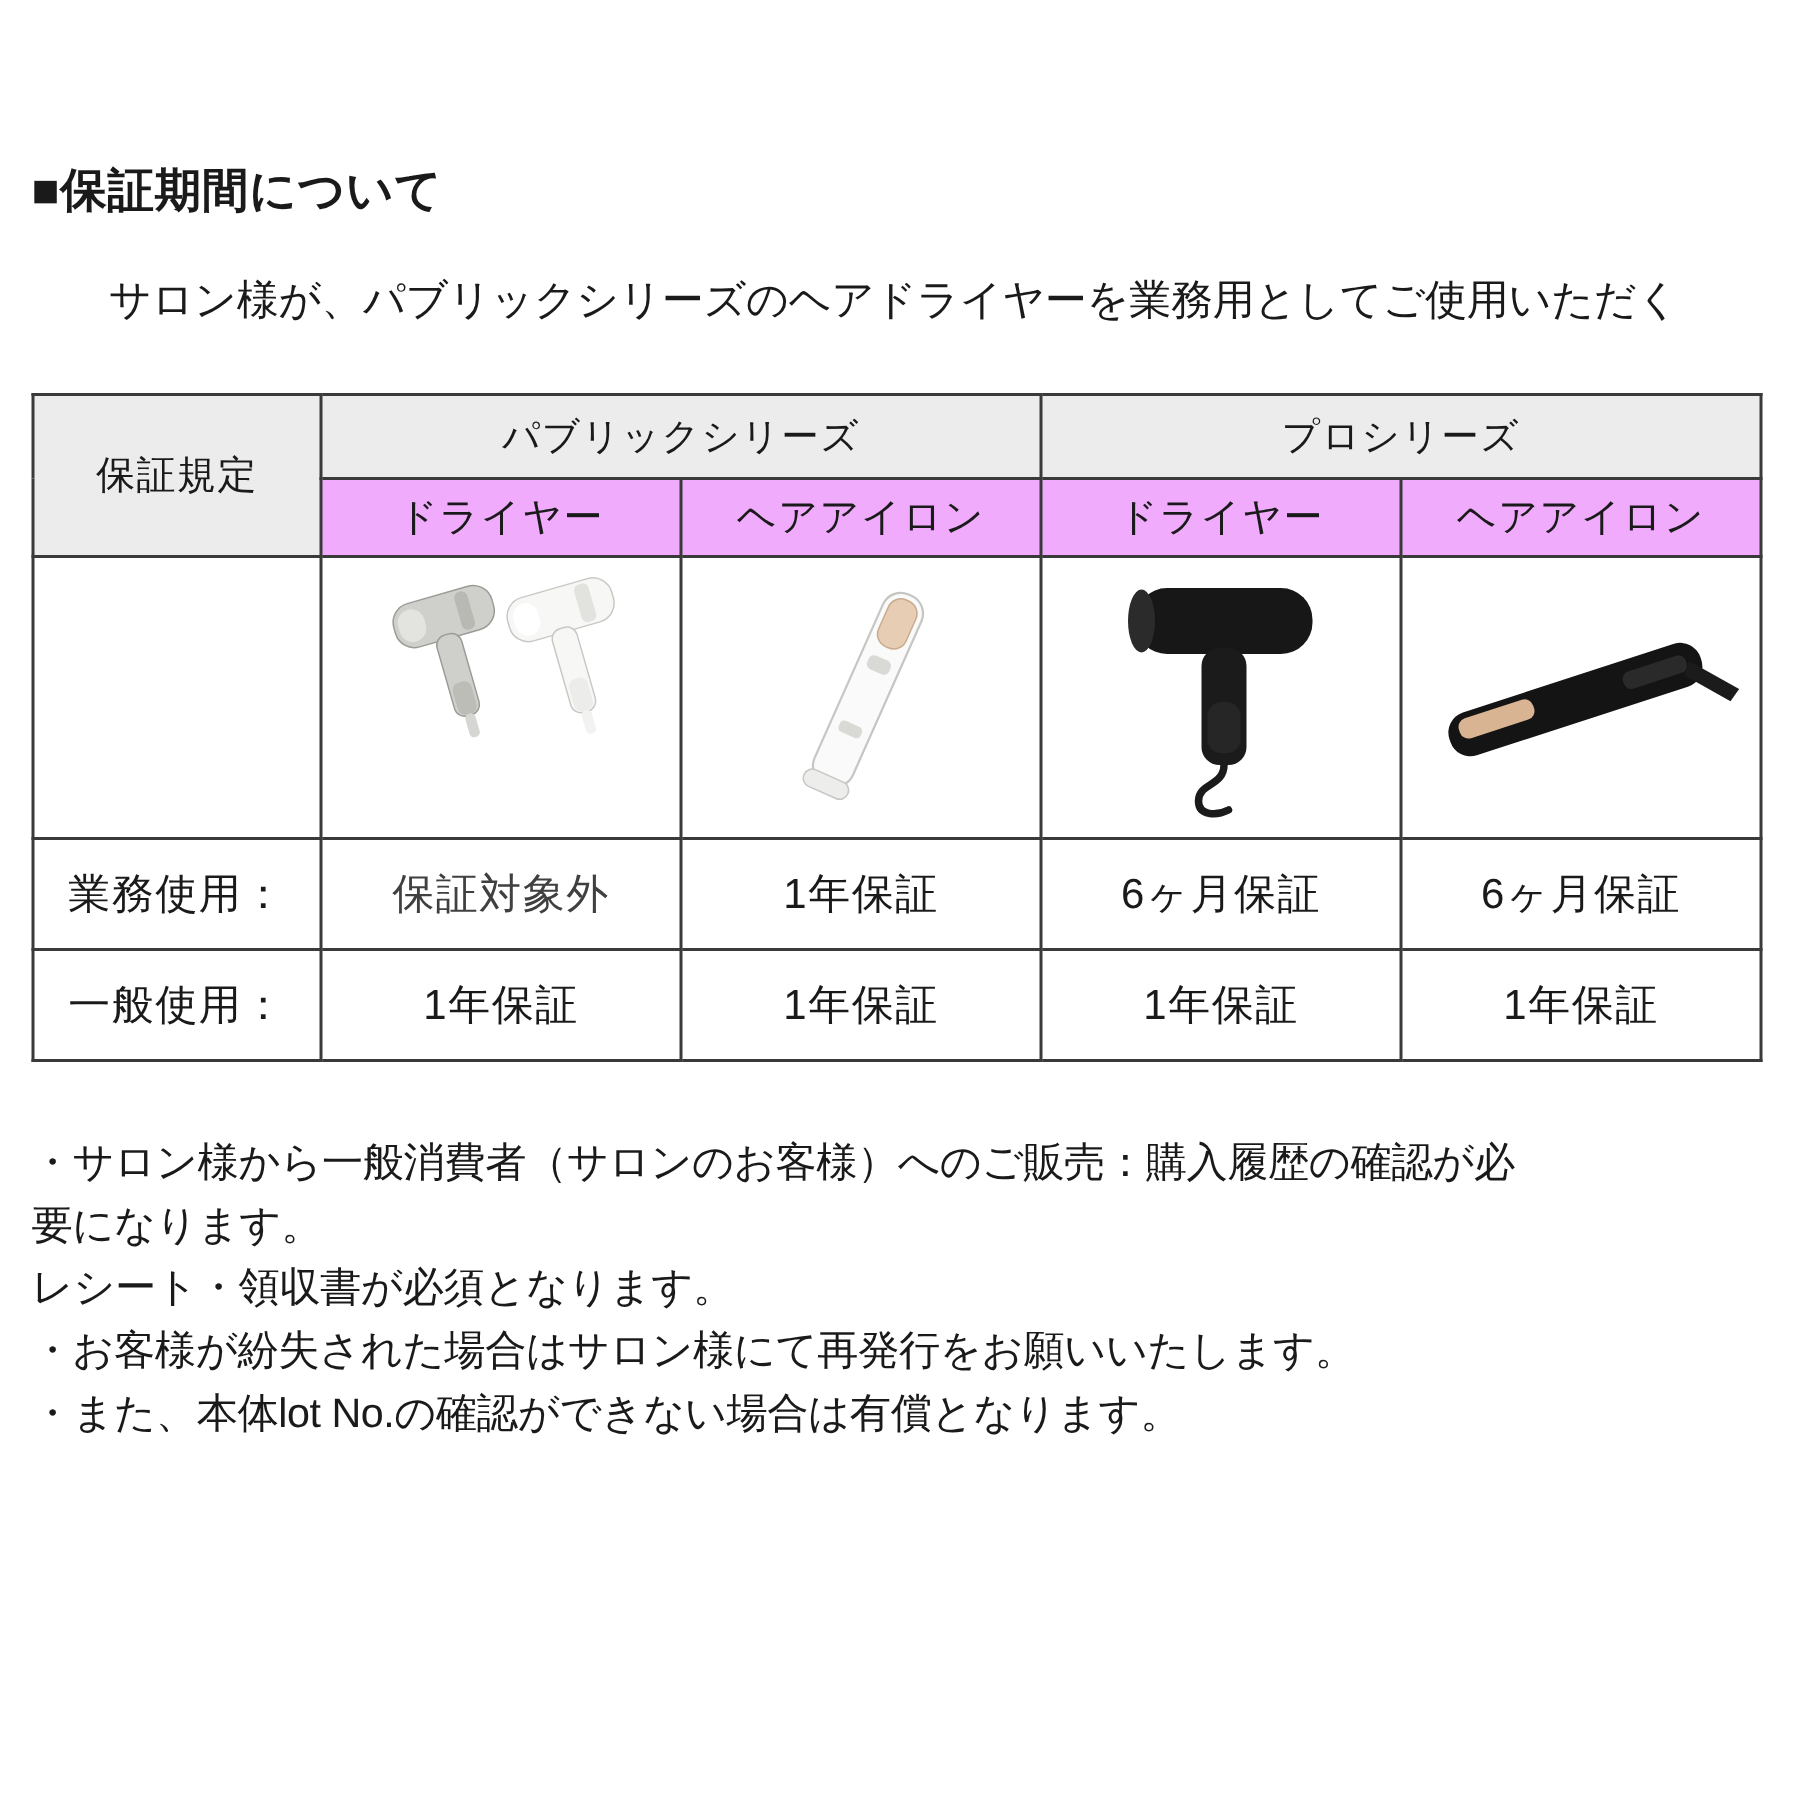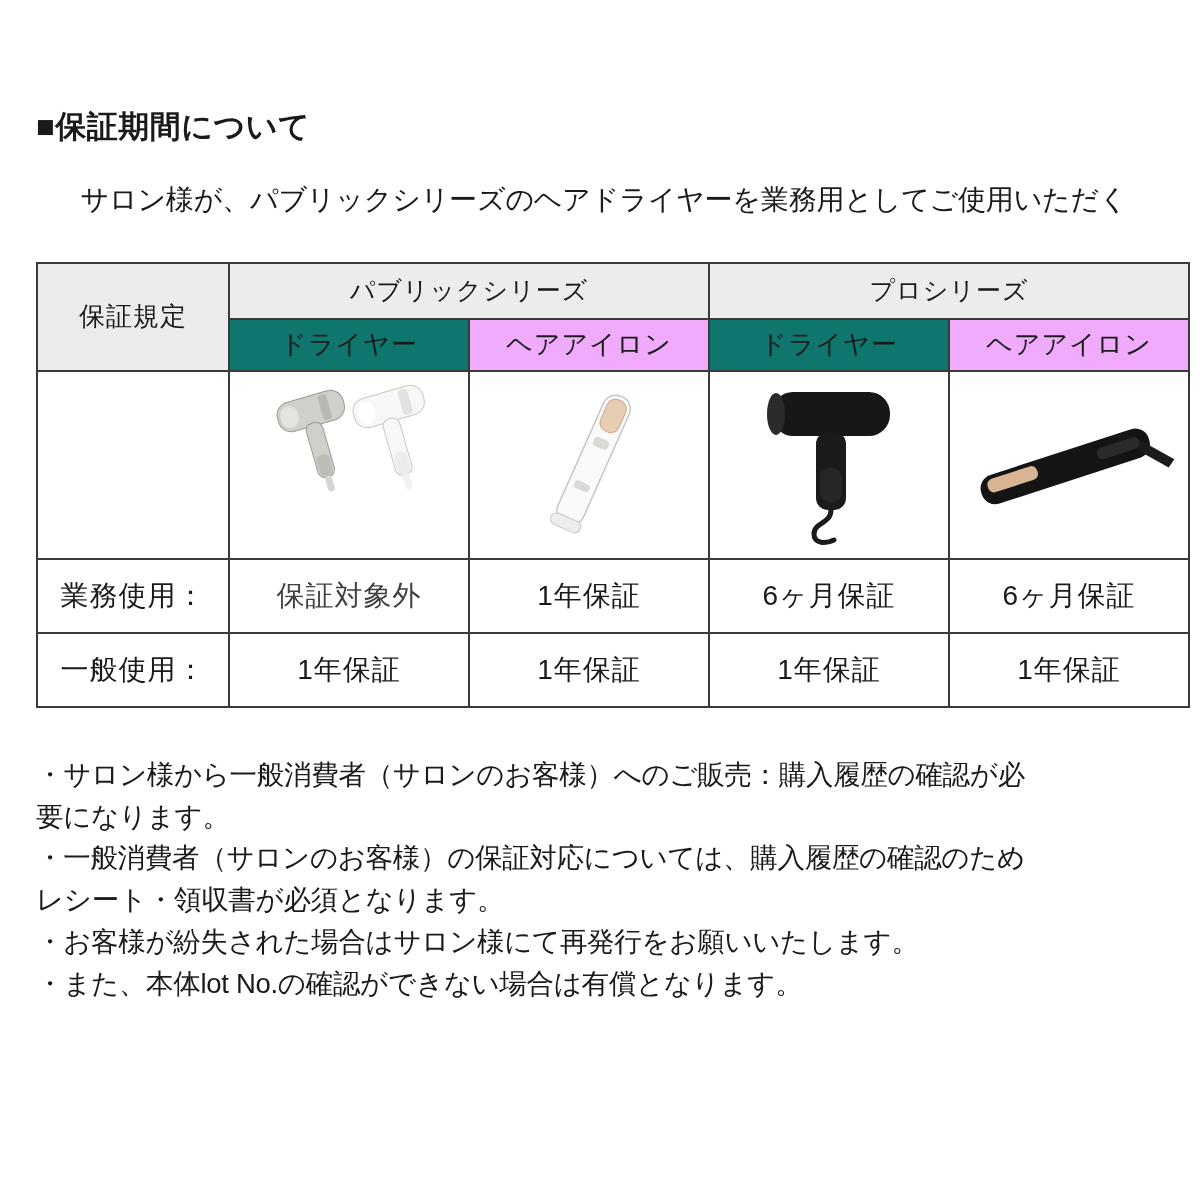--- a/index.html
+++ b/index.html
@@ -12,21 +12,21 @@
     height: 1200px;
     font-family: "Liberation Sans", "DejaVu Sans", sans-serif;
     color: #1a1a1a;
     overflow: hidden;
   }
   .page {
     position: relative;
     width: 1200px;
     height: 1200px;
     box-sizing: border-box;
-    padding: 108px 28px 0 36px;
+    padding: 108px 28px 0 21px;
   }
 
   
   .heading {
     font-size: 31px;
     font-weight: bold;
     letter-spacing: 0.5px;
     line-height: 1.2;
     margin: 0 0 34px 0;
     white-space: pre;
@@ -68,21 +68,21 @@
   .hdr-rowlabel {
     background: #ececec;
     font-size: 26px;
     letter-spacing: 1px;
   }
   .hdr-type {
     height: 50px;
     font-size: 26px;
     letter-spacing: 1px;
   }
-  .bg-lightblue { background: #0f766e; }
+  .bg-lightblue { background: #f0abfc; }
   .bg-blue      { background: #f0abfc; }
 
   .img-row td { height: 186px; background: #ffffff; }
 
   .data-row td {
     height: 72px;
     font-size: 28px;
     letter-spacing: 1px;
   }
   .rowhead {
@@ -219,19 +219,18 @@
         <td class="val">1年保証</td>
         <td class="val">1年保証</td>
         <td class="val">1年保証</td>
       </tr>
     </tbody>
   </table>
 
   <div class="notes">
     <div>・サロン様から一般消費者（サロンのお客様）へのご販売：購入履歴の確認が必</div>
     <div>要になります。</div>
-    <div>・一般消費者（サロンのお客様）の保証対応については、購入履歴の確認のため</div>
     <div>レシート・領収書が必須となります。</div>
     <div>・お客様が紛失された場合はサロン様にて再発行をお願いいたします。</div>
     <div>・また、本体lot No.の確認ができない場合は有償となります。</div>
   </div>
 
 </div>
 
 </body></html>

